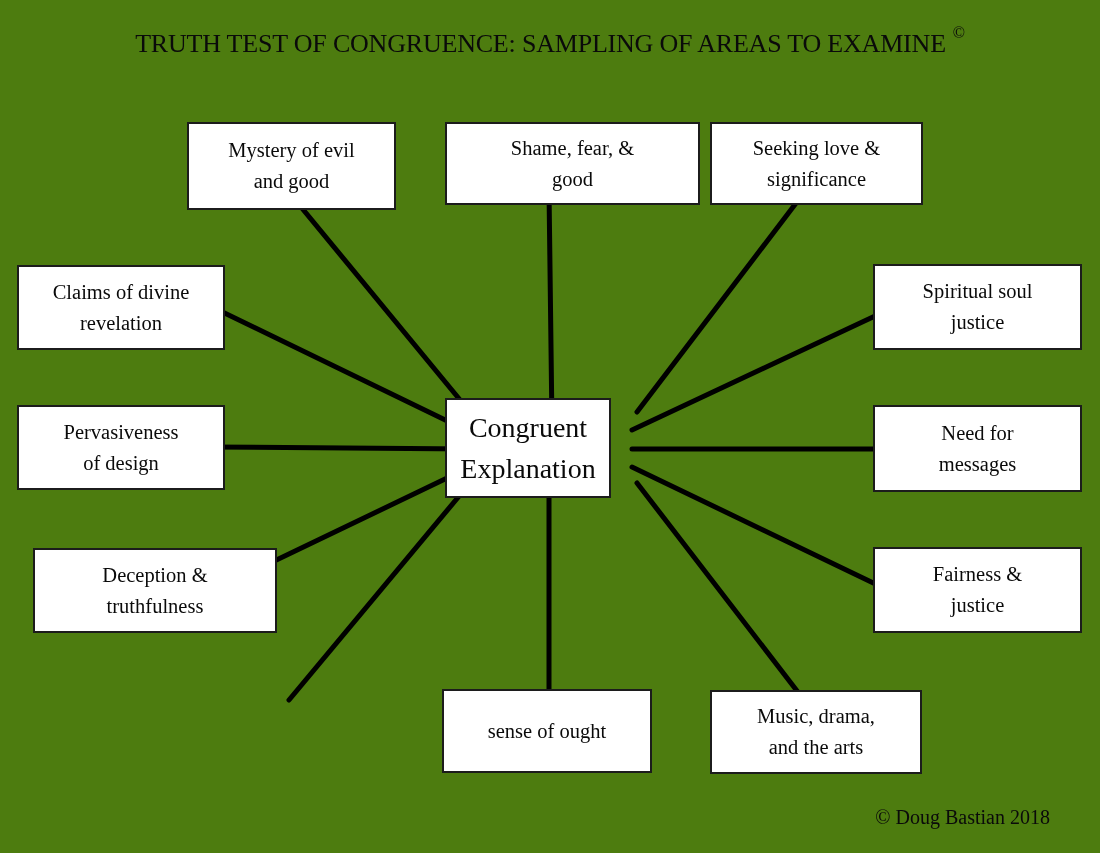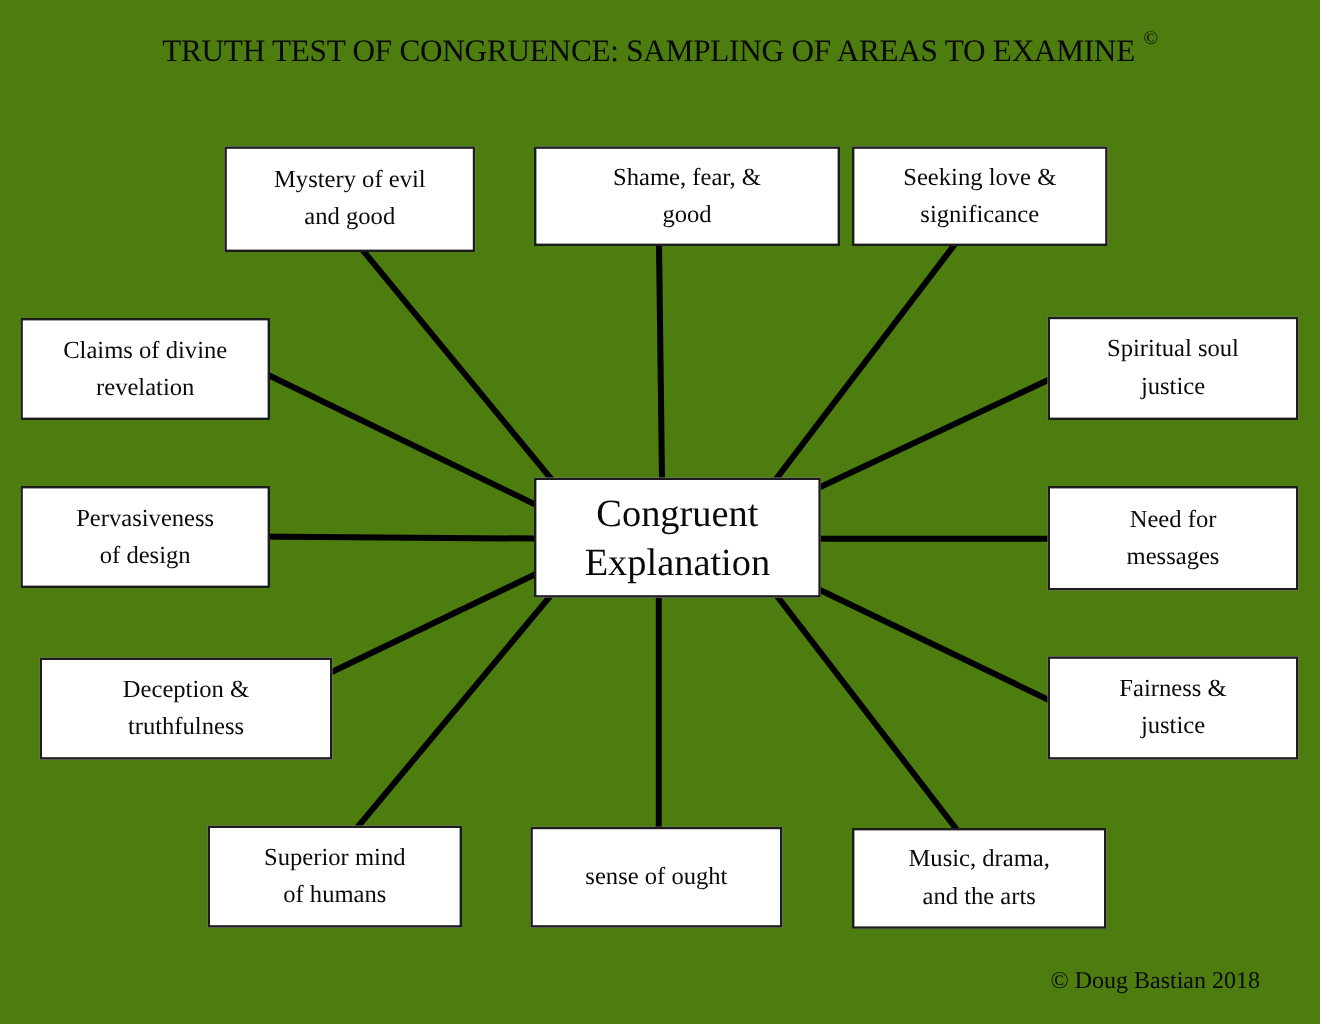--- a/index.html
+++ b/index.html
@@ -44,22 +44,22 @@
     display: flex;
     flex-direction: column;
     align-items: center;
     justify-content: center;
     text-align: center;
     font-size: 20.5px;
     line-height: 31px;
     color: #0a0a0a;
   }
   .nline { display: block; }
-  .n-center { left: 445px; top: 398px; width: 239px; height: 100px;
-              font-size: 32px; line-height: 41px; }
+  .n-center { left: 445px; top: 398px; width: 166px; height: 100px;
+              font-size: 28px; line-height: 41px; }
   .n-t1 { left: 187px; top: 122px; width: 209px; height: 88px; text-align: center; }
   .n-t2 { left: 445px; top: 122px; width: 255px; height: 83px; }
   .n-t3 { left: 710px; top: 122px; width: 213px; height: 83px; }
   .n-l1 { left: 17px;  top: 265px; width: 208px; height: 85px; }
   .n-l2 { left: 17px;  top: 405px; width: 208px; height: 85px; }
   .n-l3 { left: 33px;  top: 548px; width: 244px; height: 85px; }
   .n-r1 { left: 873px; top: 264px; width: 209px; height: 86px; }
   .n-r2 { left: 873px; top: 405px; width: 209px; height: 87px; }
   .n-r3 { left: 873px; top: 547px; width: 209px; height: 86px; }
   .n-b1 { left: 173px; top: 688px; width: 212px; height: 85px; }
@@ -132,24 +132,20 @@
     <span class="nline">justice</span>
   </div>
   <div class="node n-r2">
     <span class="nline">Need for</span>
     <span class="nline">messages</span>
   </div>
   <div class="node n-r3">
     <span class="nline">Fairness &amp;</span>
     <span class="nline">justice</span>
   </div>
-  <div class="node n-b1">
-    <span class="nline">Superior mind</span>
-    <span class="nline">of humans</span>
-  </div>
   <div class="node n-b2">
     <span class="nline">sense of ought</span>
   </div>
   <div class="node n-b3">
     <span class="nline">Music, drama,</span>
     <span class="nline">and the arts</span>
   </div>
 
   <div class="footer">© Doug Bastian 2018</div>
 

